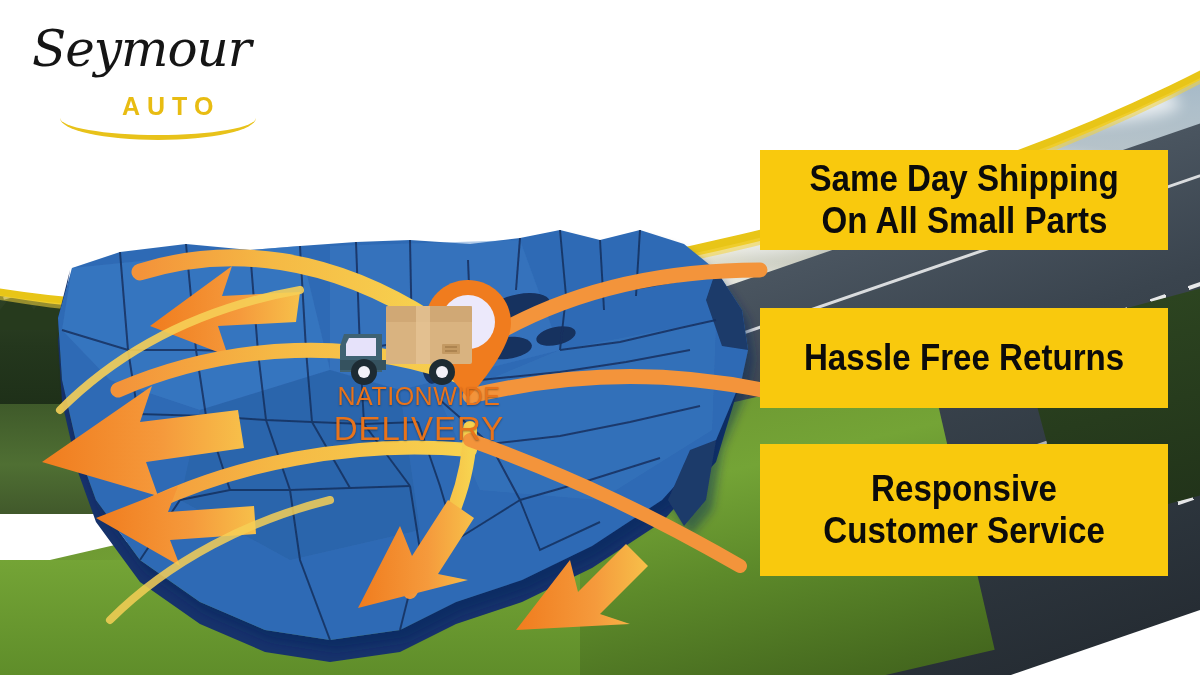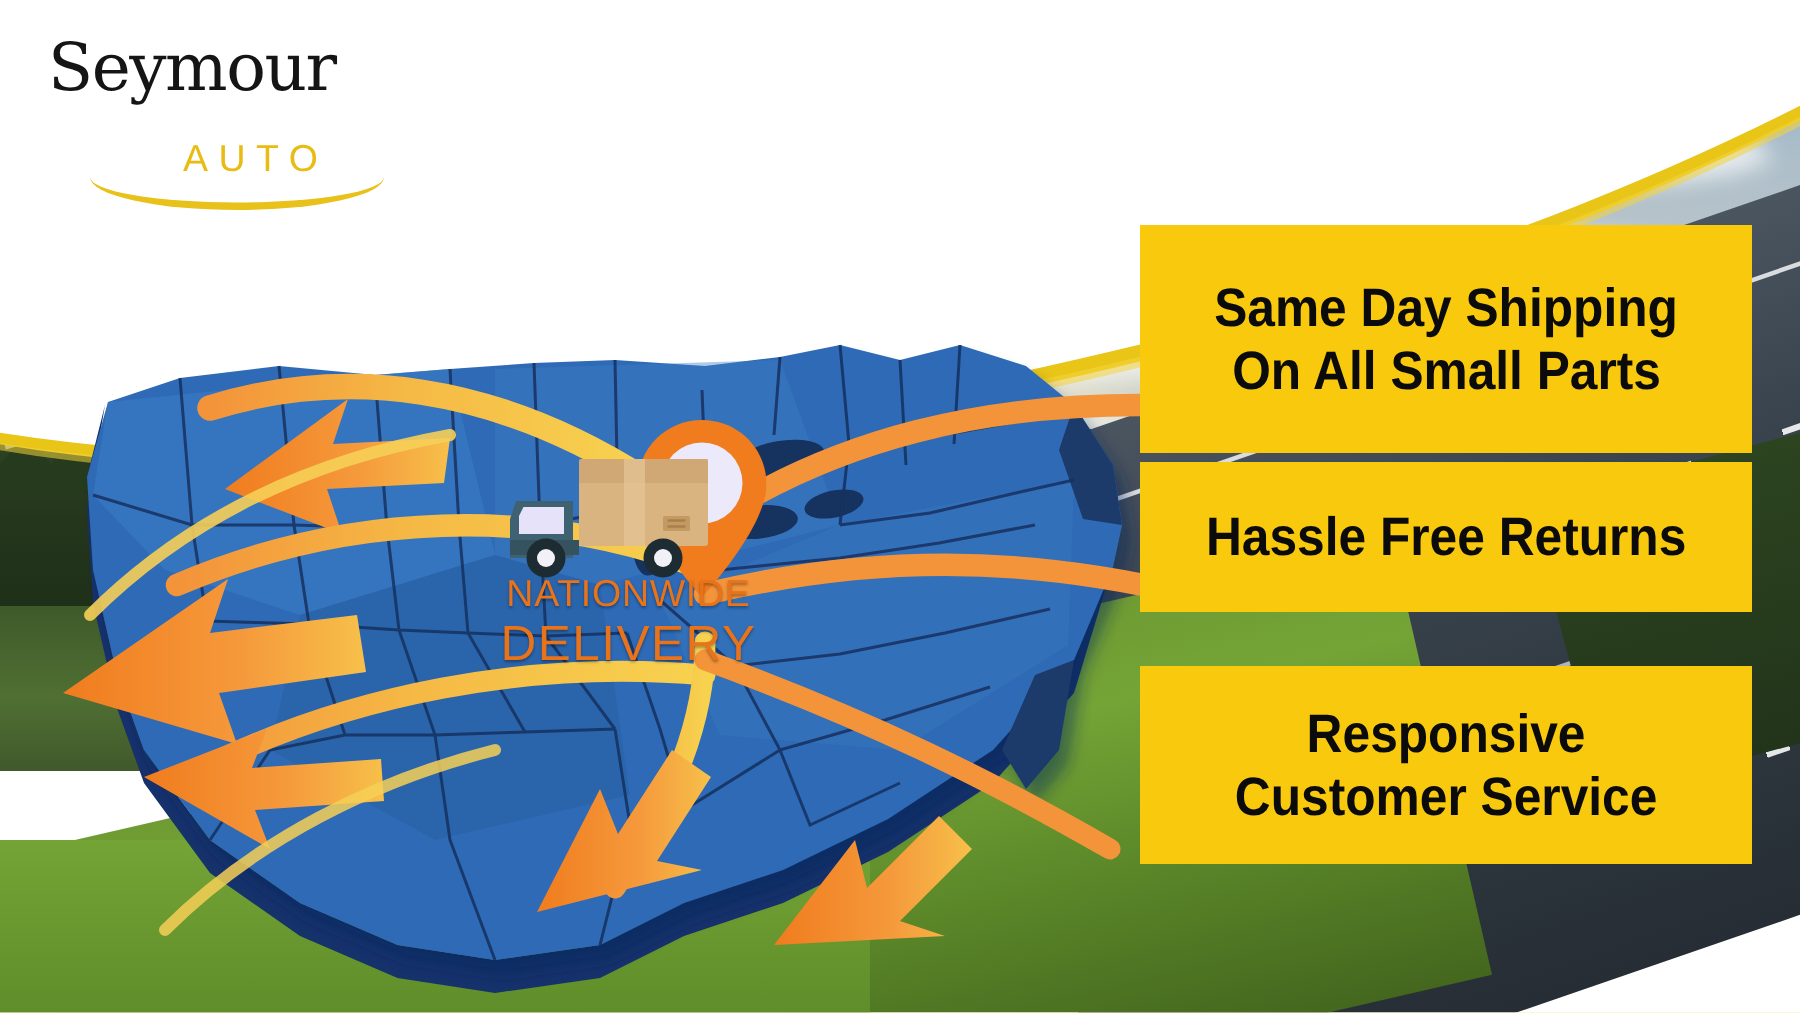--- a/index.html
+++ b/index.html
@@ -73,25 +73,25 @@
   .swoosh { position:absolute; left:-340px; top:-494px; width:1900px; height:760px;
             border-radius:0 0 52% 46%; transform:rotate(-11.2deg);
             border-bottom:11px solid #e8c517;
             background:transparent; }
   .swoosh-glow { position:absolute; left:-340px; top:-490px; width:1900px; height:760px;
             border-radius:0 0 52% 46%; transform:rotate(-11.2deg);
             border-bottom:7px solid rgba(244,212,60,.55); background:transparent; }
 
   
   .logo { position:absolute; left:26px; top:18px; width:250px; height:110px; }
-  .logo-script { position:absolute; left:6px; top:2px; font-size:44px;
-                 font-family:"DejaVu Serif", serif; 
+  .logo-script { position:absolute; left:6px; top:2px; font-size:50px;
+                 font-family:"DejaVu Serif", serif; font-style:italic;
                  font-weight:400; color:#151515; letter-spacing:-1px; }
   .logo-auto { position:absolute; left:96px; top:74px; font-size:25px;
-               font-family:"Liberation Sans", sans-serif; font-weight:400;
+               font-family:"Liberation Sans", sans-serif; font-weight:700;
                color:#e8bc12; letter-spacing:7px; }
   .logo-swoosh { position:absolute; left:34px; top:100px; width:196px; height:22px;
                  border-bottom:5px solid #e8c21a; border-radius:0 0 50% 50%/0 0 100% 100%; }
 
   
   .map-wrap { position:absolute; left:0px; top:200px; width:800px; height:470px; }
   .map-svg { position:absolute; left:0; top:0; width:800px; height:470px; }
 
   
   .badge { position:absolute; left:320px; top:278px; width:200px; height:172px; }
@@ -105,21 +105,21 @@
   .nw-line2 { font-size:33px; letter-spacing:1px; margin-top:3px; }
 
   
   .claim { position:absolute; left:760px; background:#f9c90d;
            display:flex; flex-direction:column; align-items:center;
            justify-content:center; width:408px; }
   .claim-line { color:#0b0b0b; font-weight:700;
                 font-family:"Liberation Sans Narrow","Liberation Sans", sans-serif;
                 font-stretch:condensed; font-size:36px; line-height:1.18;
                 white-space:nowrap; transform:scaleX(.92); transform-origin:center; }
-  #claim-0 { top:150px; height:152px; }
+  #claim-0 { top:150px; height:100px; }
   #claim-1 { top:308px; height:100px; }
   #claim-2 { top:444px; height:132px; }
 </style>
 </head>
 <body>
 
 <div class="banner">
 
   <div class="photo">
 

